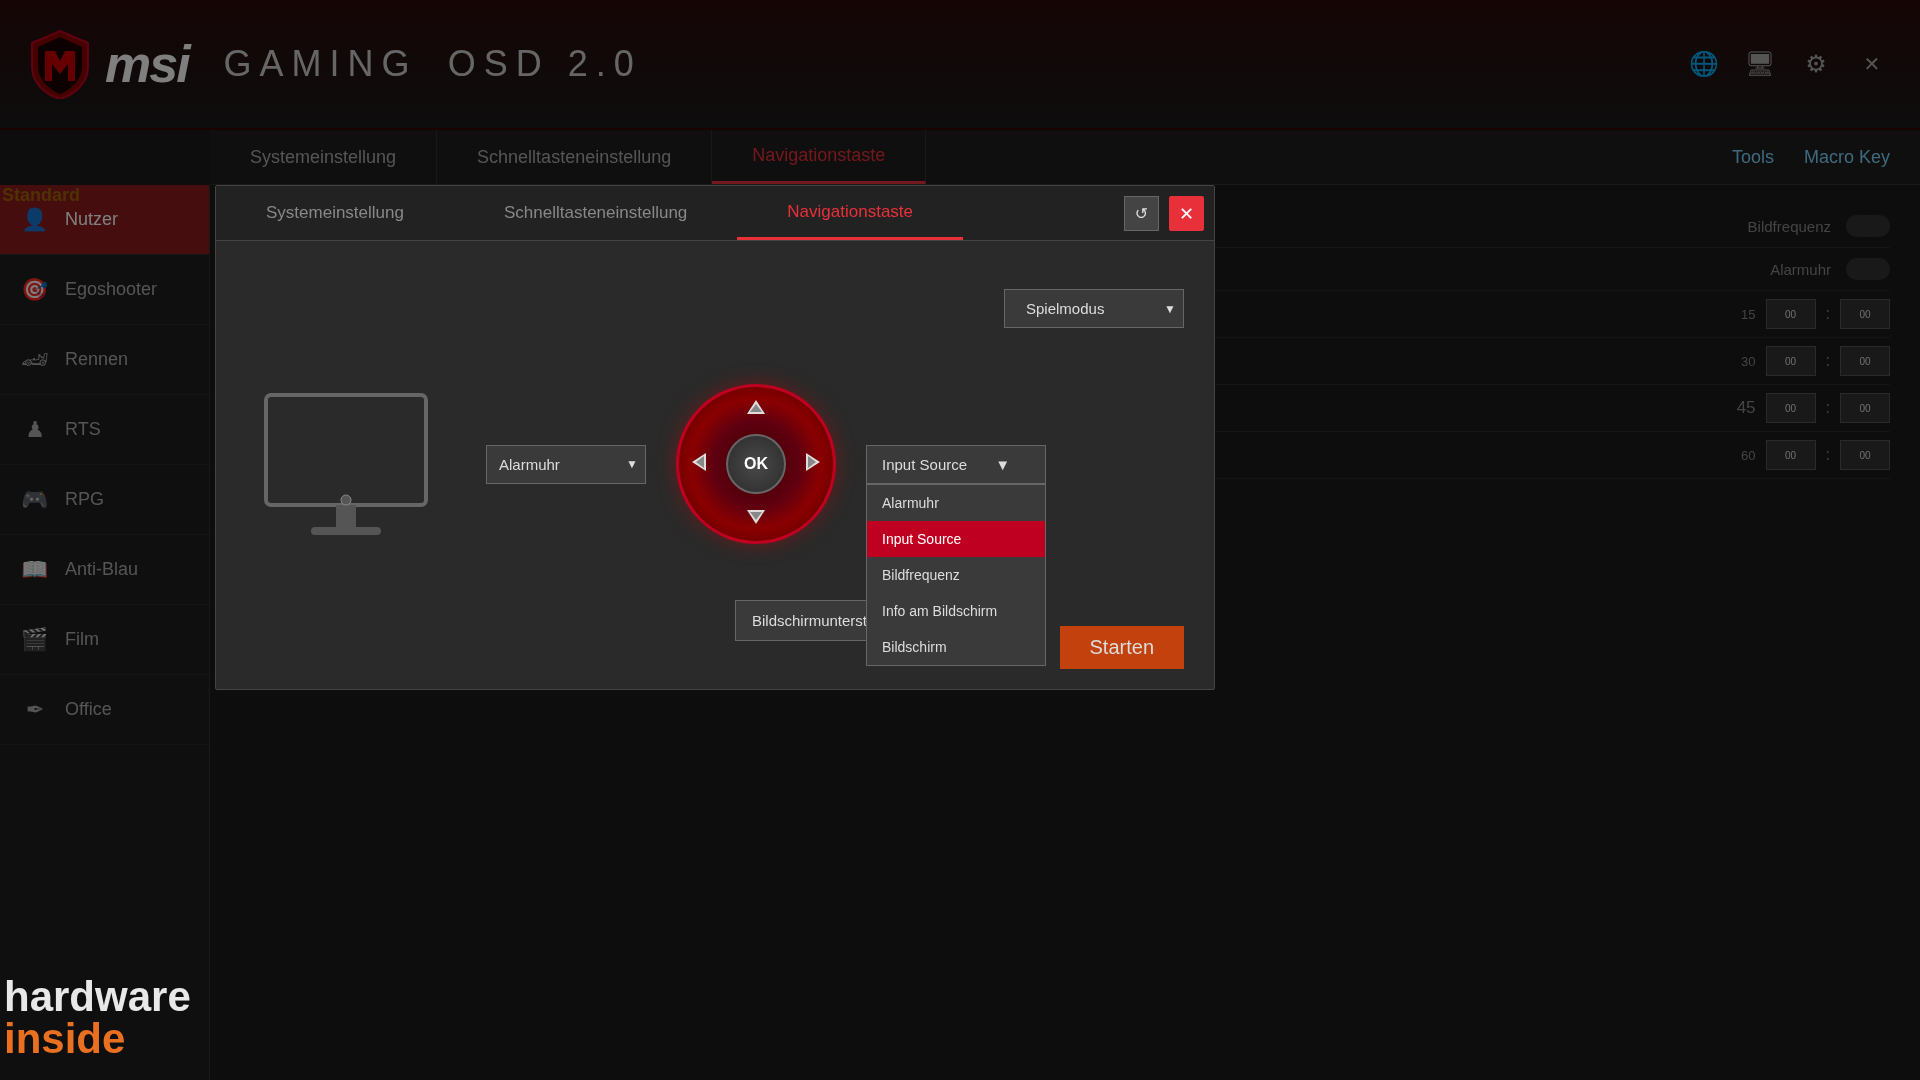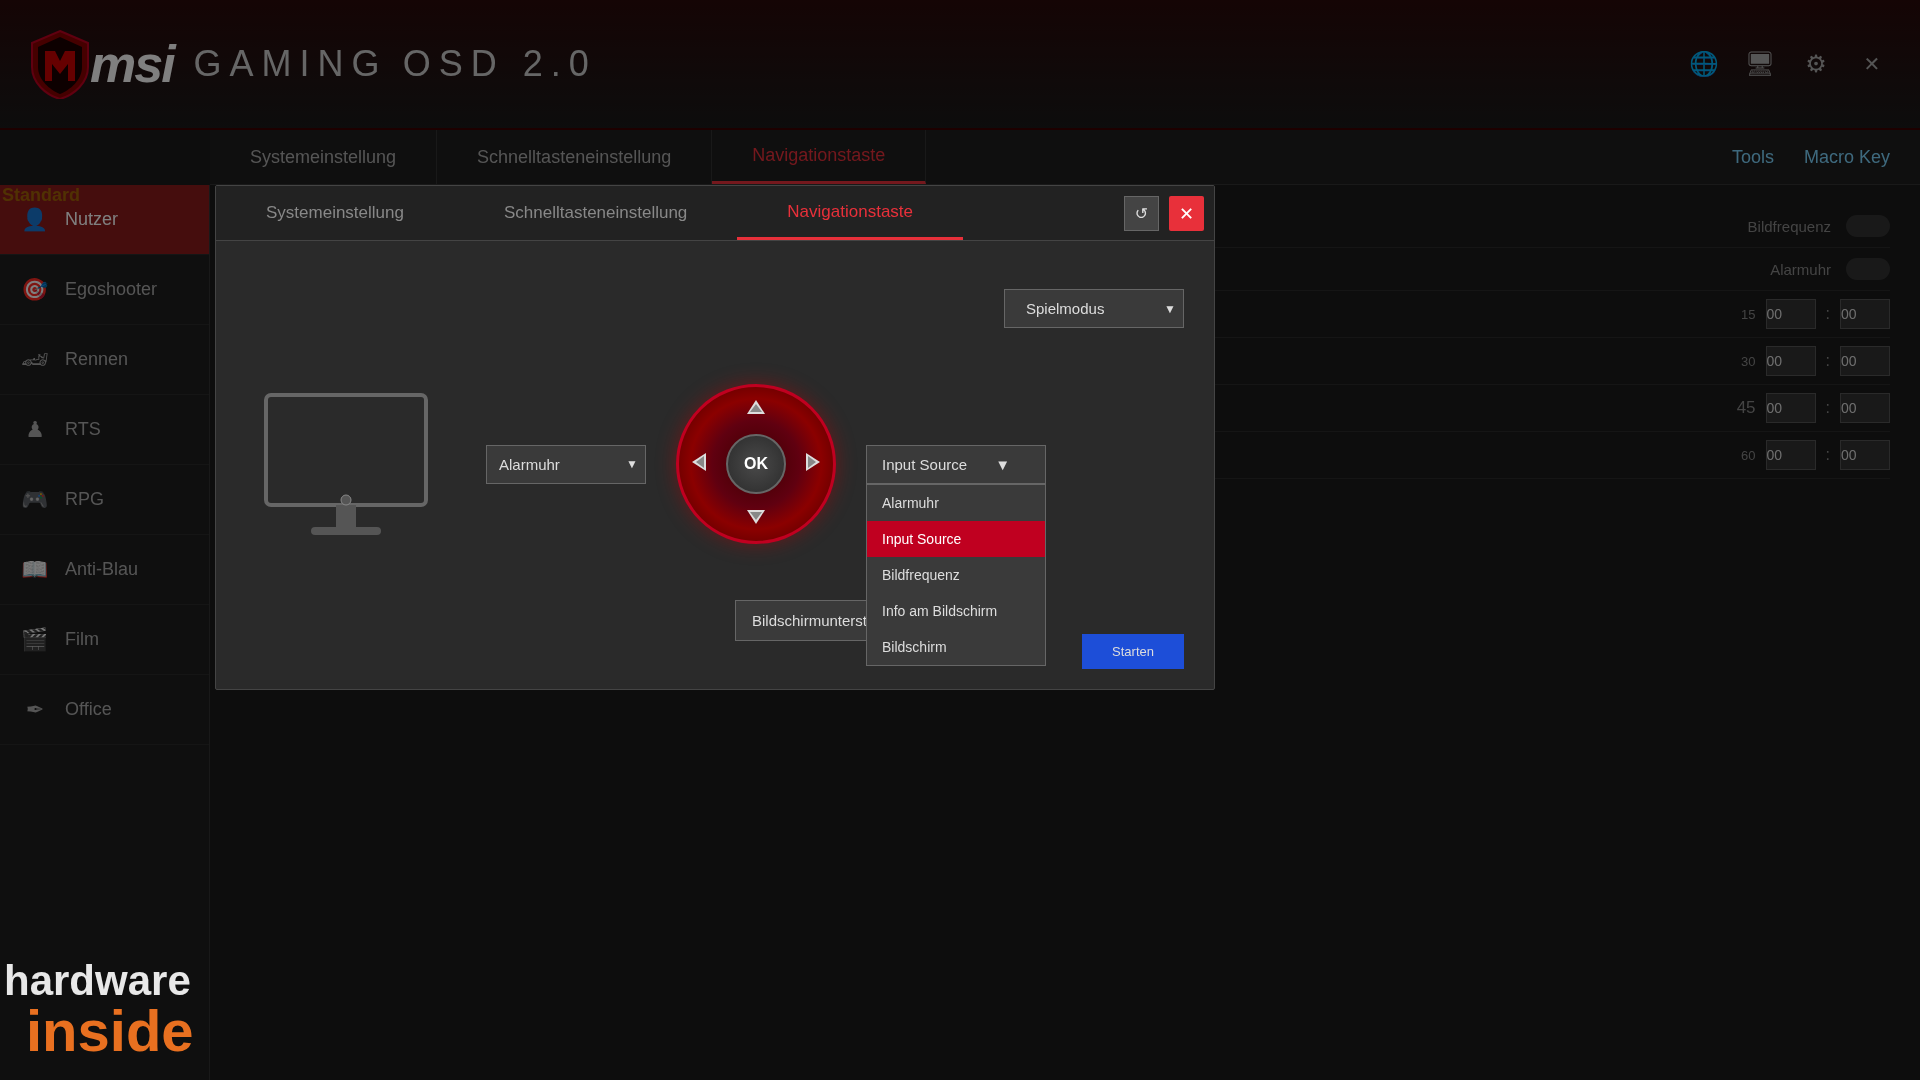--- a/index.html
+++ b/index.html
@@ -28,20 +28,21 @@
       background: linear-gradient(180deg, #2a0a0a 0%, #1a1a1a 100%);
       display: flex;
       align-items: center;
       padding: 0 30px;
       border-bottom: 2px solid #3a0000;
     }
 
     .logo-area {
       display: flex;
       align-items: center;
+      gap: 15px;
     }
 
     .msi-shield {
       width: 60px;
       height: 70px;
     }
 
     .msi-text {
       font-size: 52px;
       font-weight: 900;
@@ -419,25 +420,25 @@
       font-size: 15px;
       width: 200px;
       cursor: pointer;
     }
 
     
     .starten-btn {
       position: absolute;
       bottom: 20px;
       right: 30px;
-      background: #1d4ed8;
+      background: #c2410c;
       border: none;
       color: #ddd;
       padding: 10px 30px;
-      font-size: 13px;
+      font-size: 20px;
       cursor: pointer;
     }
 
     
     .reset-btn {
       position: absolute;
       top: 10px;
       right: 55px;
       width: 35px;
       height: 35px;
@@ -450,46 +451,46 @@
       font-size: 16px;
       cursor: pointer;
     }
 
     .time-box {
       width: 50px;
       height: 30px;
       background: #333;
       border: 1px solid #555;
       color: #ddd;
-      font-size: 14px;
+      text-align: center;
+      font-size: 10px;
     }
 
     
     .watermark {
       position: absolute;
       bottom: 20px;
       left: 4px;
       z-index: 1000;
     }
 
     .hw-text {
       font-size: 42px;
       font-weight: 900;
       color: #e8e8e8;
       line-height: 1;
       text-transform: lowercase;
     }
 
     .inside-text {
-      font-size: 58px;
+      font-size: 42px;
       font-weight: 900;
       color: #e87020;
       line-height: 1;
       text-transform: lowercase;
-      margin-left: 22px;
     }
   </style>
 </head>
 <body>
 
 <div class="app-bg"></div>
 
 <div class="top-bar">
   <div class="logo-area">
 

